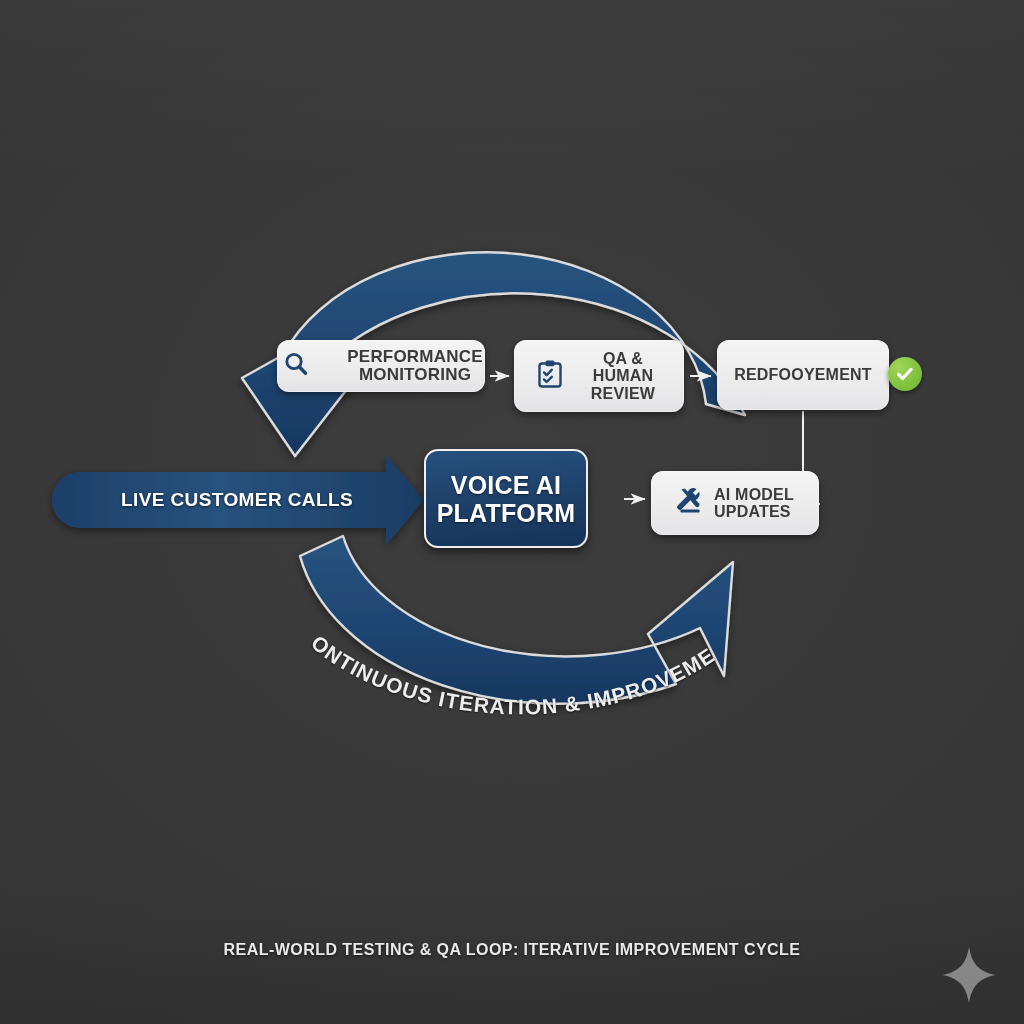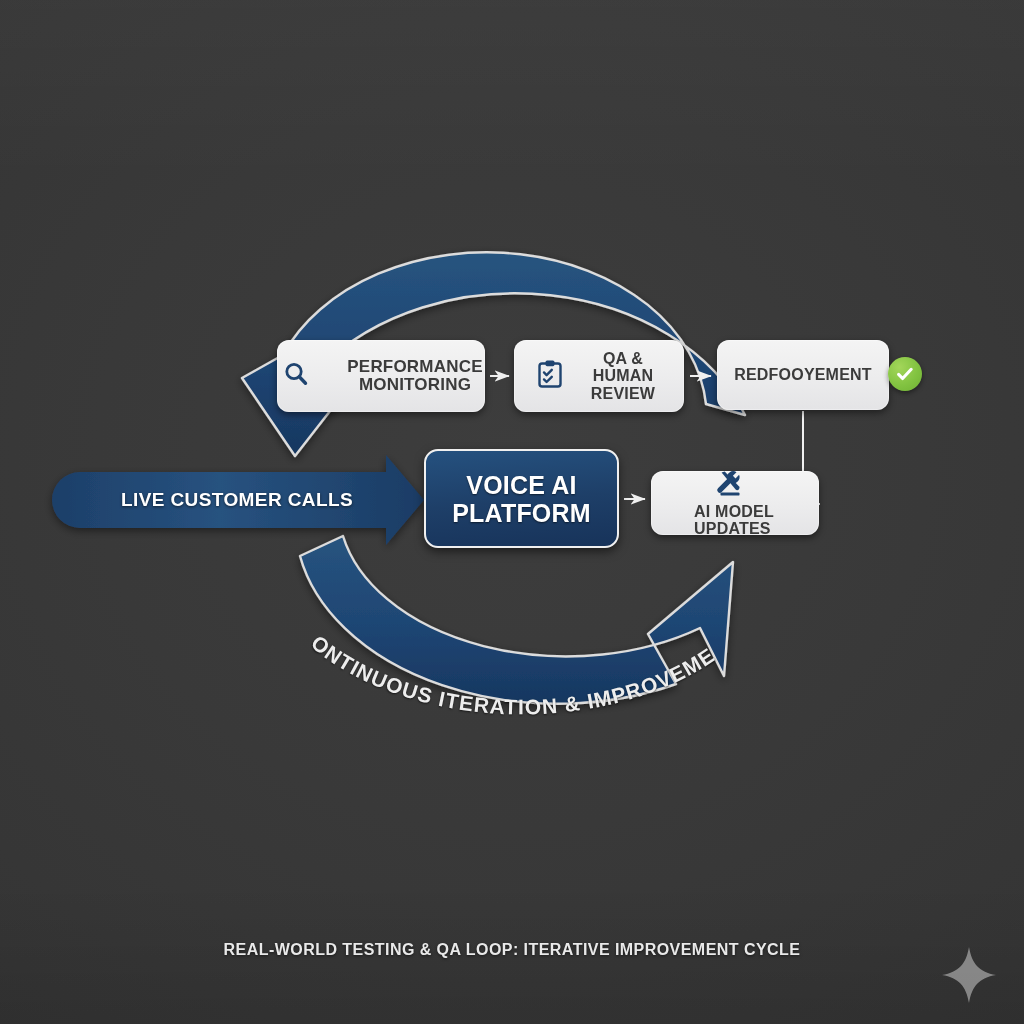--- a/index.html
+++ b/index.html
@@ -58,32 +58,32 @@
     font-size: 17px;
     font-weight: bold;
     letter-spacing: .2px;
     line-height: 1.08;
     text-align: center;
     white-space: pre-line;
     color: #3b3b3b;
   }
 
   
-  #node-performance  { left: 277px; top: 340px; width: 208px; height: 72px; padding: 0 10px 0 12px; gap: 28px; }
+  #node-performance  { left: 277px; top: 340px; width: 208px; height: 52px; padding: 0 10px 0 12px; gap: 28px; }
   #node-qa           { left: 514px; top: 340px; width: 170px; height: 72px; padding: 0 10px 0 22px; }
   #node-redeployment { left: 717px; top: 340px; width: 172px; height: 70px; padding: 8px 10px; }
-  #node-updates      { left: 651px; top: 471px; width: 168px; height: 64px; padding: 0 10px 0 8px; flex-direction: column; }
+  #node-updates      { left: 651px; top: 471px; width: 168px; height: 64px; padding: 0 10px 0 8px; }
 
   #node-redeployment .n-label { font-size: 16px; }
   #node-updates .n-label { font-size: 16px; text-align: left; }
   #node-qa .n-label { font-size: 16px; }
 
   
   #node-platform {
-    left: 424px; top: 449px; width: 195px; height: 99px;
+    left: 424px; top: 449px; width: 164px; height: 99px;
     background: linear-gradient(175deg, #25517f 0%, #1e3f68 52%, #17335a 100%);
     border: 2px solid #f0f0f0;
     border-radius: 14px;
     box-shadow: 0 4px 10px rgba(0,0,0,.5);
     z-index: 6;
   }
   #node-platform .n-label {
     color: #ffffff;
     font-size: 25px;
     font-weight: bold;

